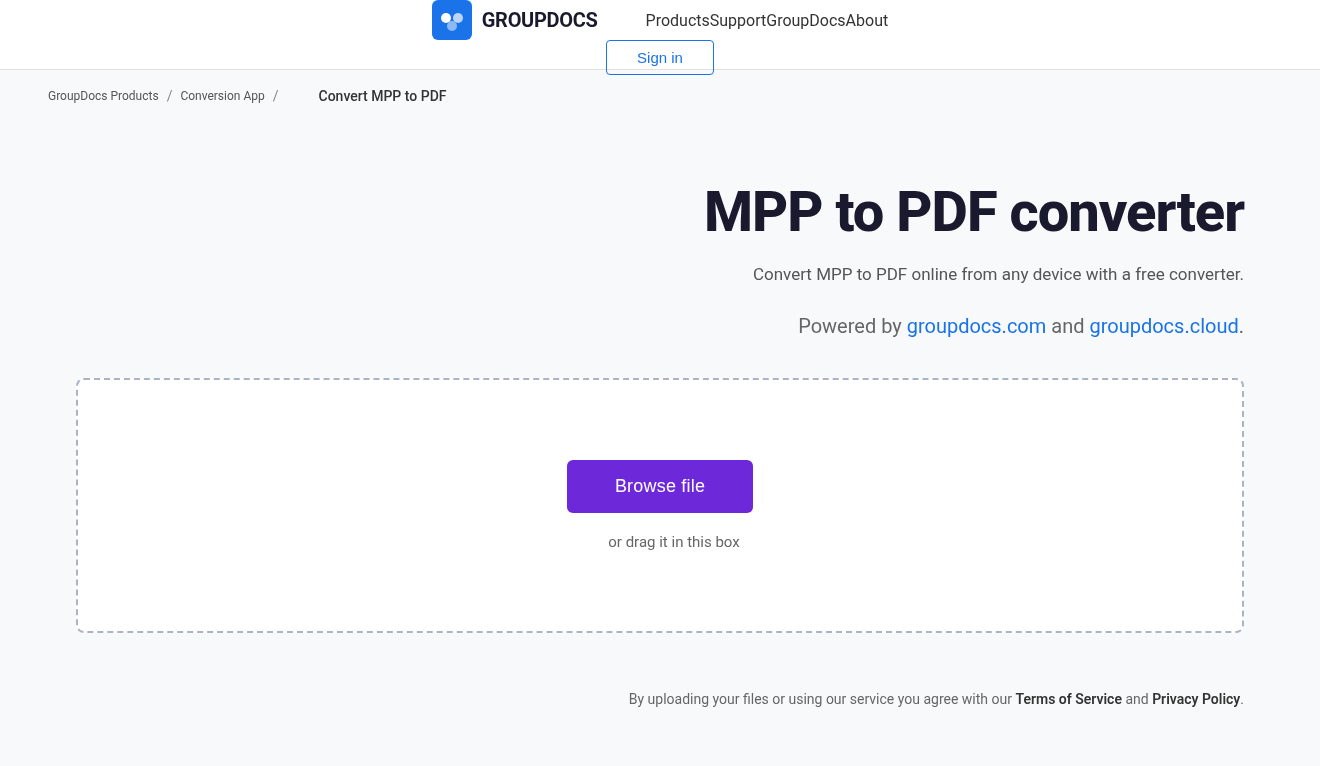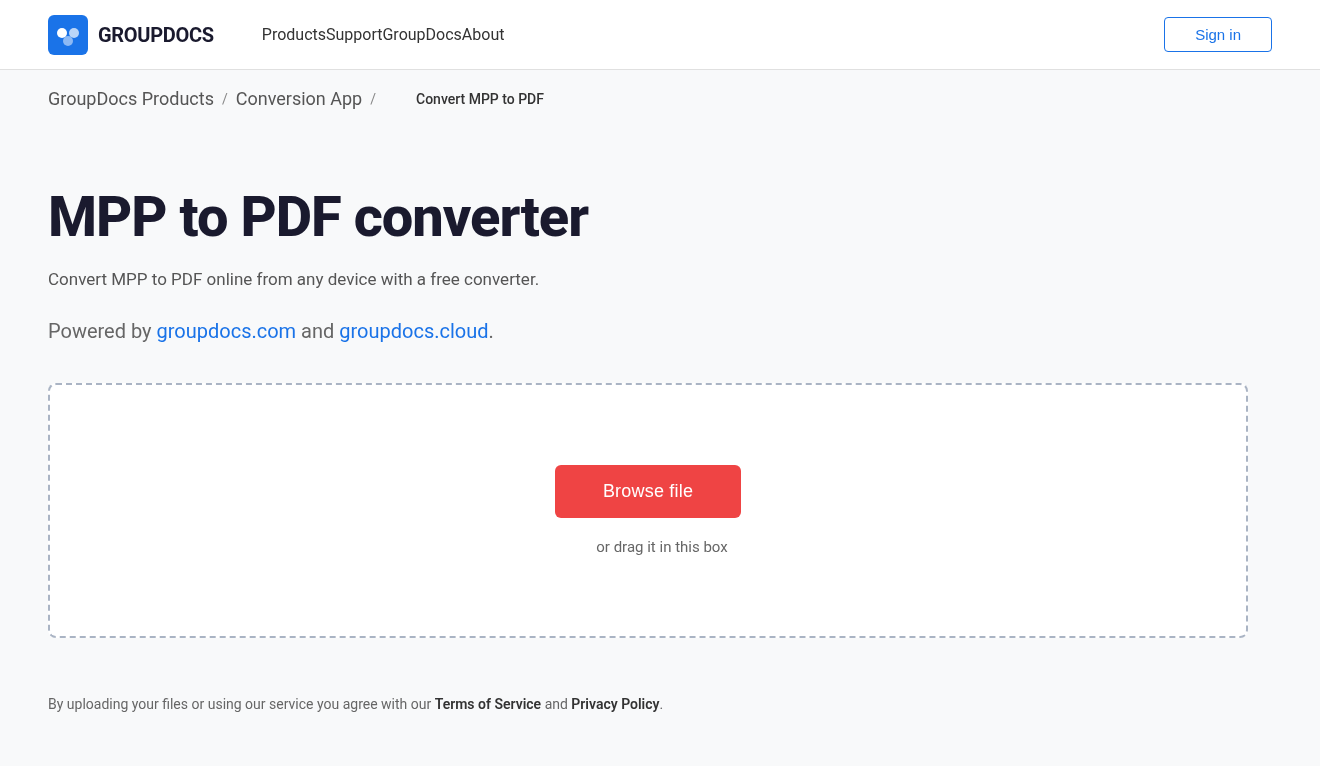--- a/index.html
+++ b/index.html
@@ -18,20 +18,21 @@
 
     
     header {
       background-color: #ffffff;
       border-bottom: 1px solid #e0e0e0;
       display: flex;
       align-items: center;
       justify-content: space-between;
       padding: 0 48px;
       height: 70px;
+      flex-direction: column;
     }
 
     .nav-left {
       display: flex;
       align-items: center;
       gap: 48px;
     }
 
     .logo-area {
       display: flex;
@@ -79,43 +80,43 @@
     
     .breadcrumb {
       display: flex;
       align-items: center;
       gap: 8px;
       padding: 18px 48px;
       background-color: #f8f9fa;
     }
 
     .breadcrumb-item {
-      font-size: 18px;
+      font-size: 12px;
       color: #555;
       text-decoration: none;
     }
 
     .breadcrumb-separator {
       color: #888;
       font-size: 14px;
     }
 
     .breadcrumb-current {
       font-size: 14px;
       color: #333;
       font-weight: 500;
       margin-left: 32px;
     }
 
     
     main {
       display: flex;
       flex-direction: column;
-      align-items: flex-start;
-      padding: 60px 48px 40px;
+      align-items: flex-end;
+      padding: 60px 76px 40px;
     }
 
     .page-title {
       font-size: 56px;
       font-weight: 800;
       color: #1a1a2e;
       text-align: center;
       margin-bottom: 20px;
       letter-spacing: -1px;
       line-height: 1.1;
@@ -150,21 +151,21 @@
       display: flex;
       flex-direction: column;
       align-items: center;
       justify-content: center;
       padding: 80px 40px;
       gap: 20px;
       margin-bottom: 40px;
     }
 
     .browse-btn {
-      background-color: #ef4444;
+      background-color: #6d28d9;
       color: #ffffff;
       border: none;
       border-radius: 6px;
       padding: 16px 48px;
       font-size: 18px;
       font-weight: 500;
       cursor: pointer;
       letter-spacing: 0.2px;
     }
 

